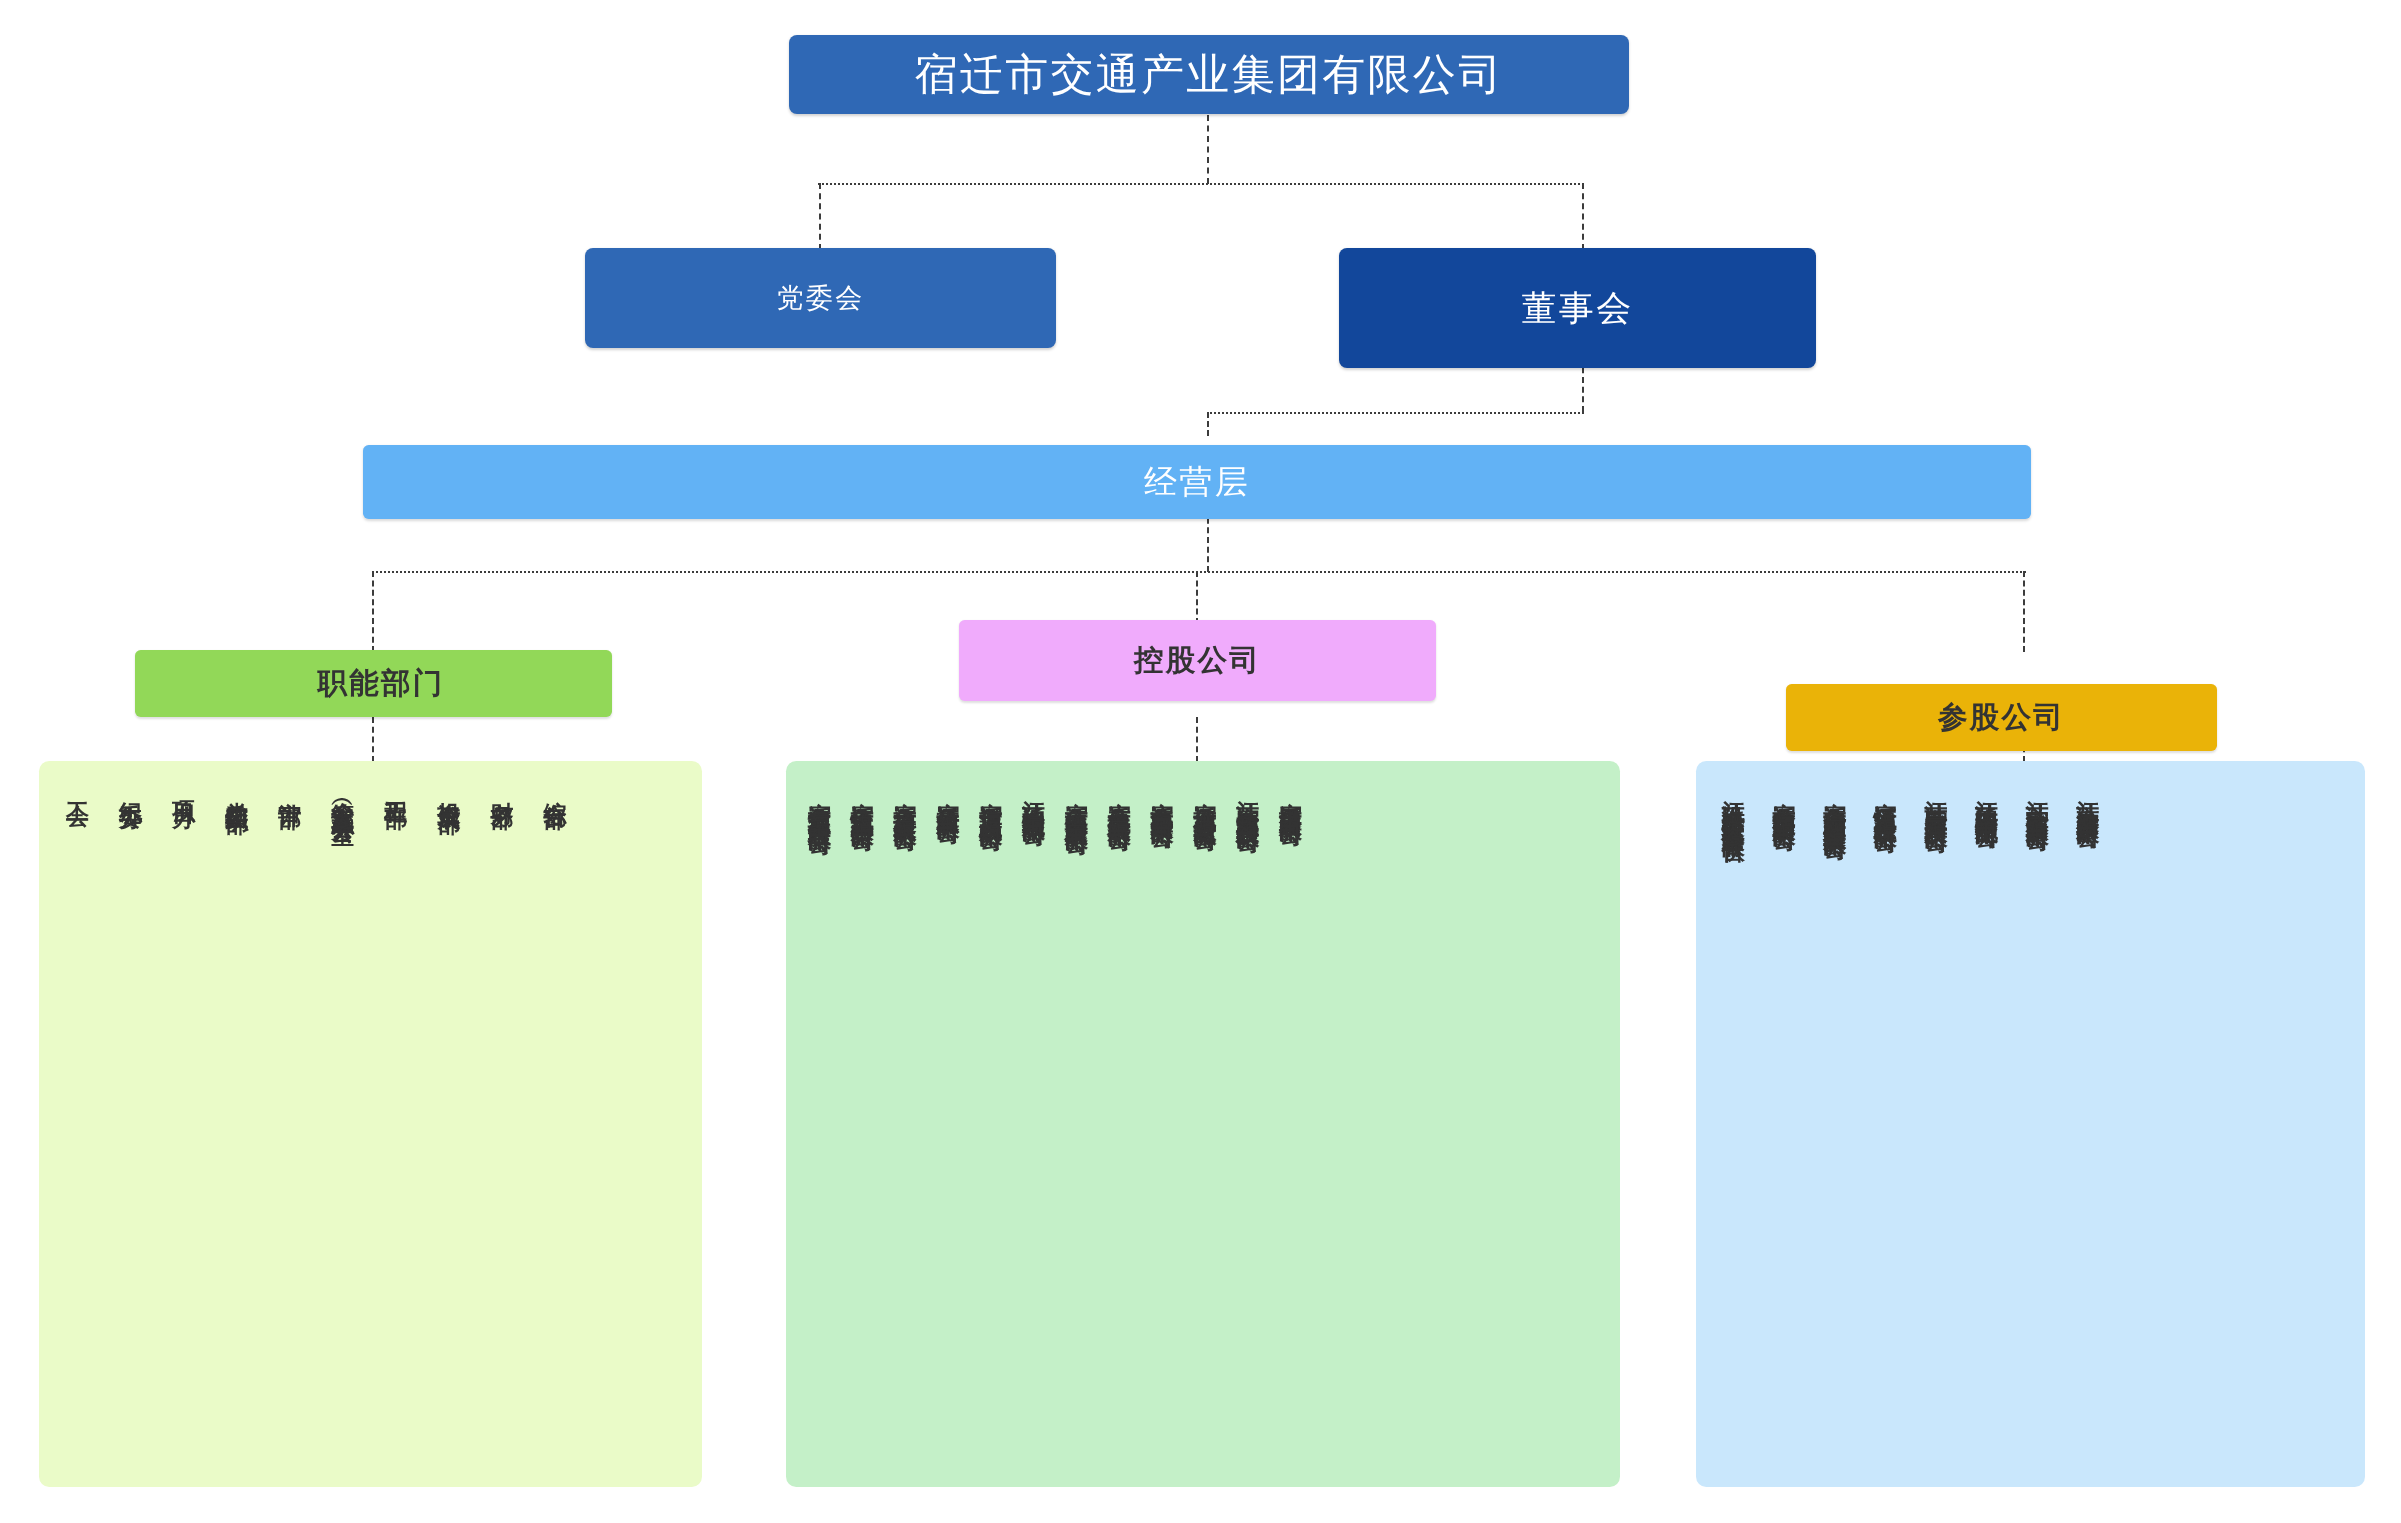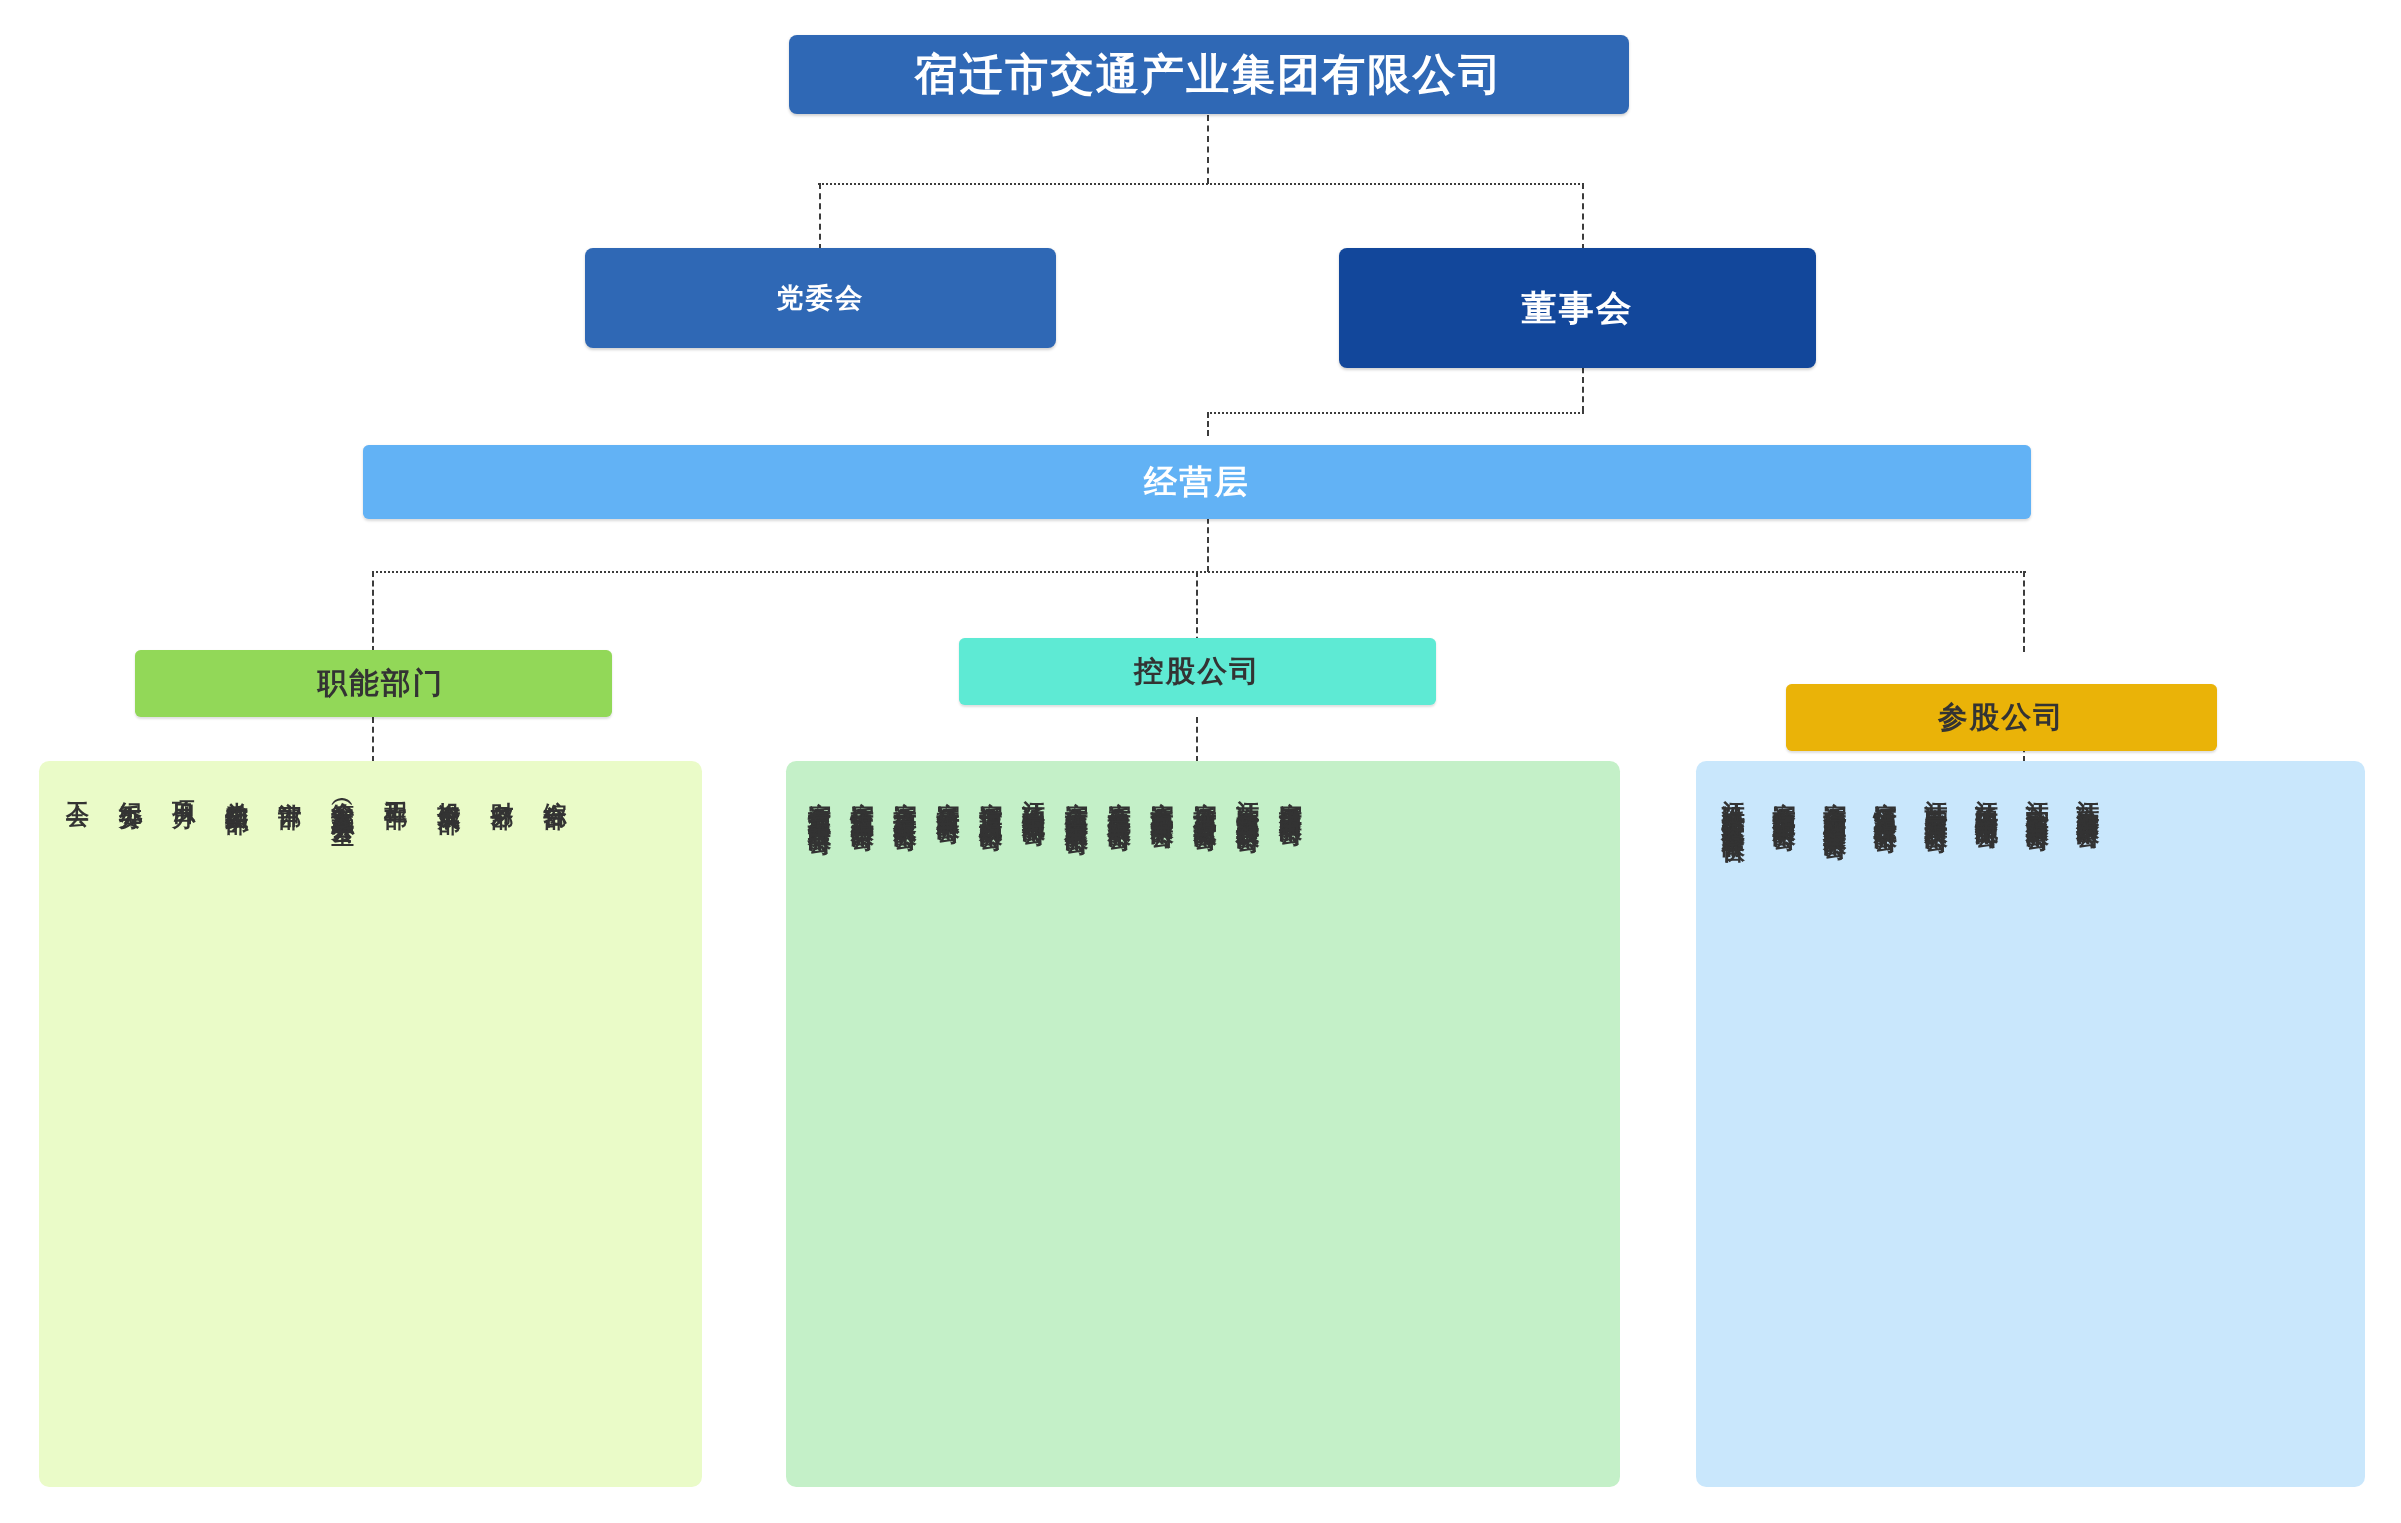--- a/index.html
+++ b/index.html
@@ -20,21 +20,21 @@
 
   
   .box {
     position: absolute;
     box-sizing: border-box;
     display: flex;
     align-items: center;
     justify-content: center;
     border-radius: 8px;
     text-align: right;
-    font-weight: bold;
+    font-weight: normal;
     letter-spacing: 1.1px;
     z-index: 5;
   }
 
   
   #grp-title {
     left: 789px;
     top: 35px;
     width: 840px;
     height: 79px;
@@ -92,21 +92,21 @@
     justify-content: center;
     color: #333333;
     font-weight: bold;
     font-size: 29.5px;
     letter-spacing: 2.3px;
     border-radius: 5.7px;
     z-index: 5;
     box-shadow: 0 1.7px 2.3px rgba(0,0,0,.13);
   }
   #cat-1 { left: 135px;  top: 650px; width: 477px; height: 67px; background: #92D858; padding-left: 15px; }
-  #cat-2 { left: 959px; top: 638px; width: 477px; height: 67px; background: #5eead4; }
+  #cat-2 { left: 959px; top: 620px; width: 477px; height: 81px; background: #f0abfc; }
   #cat-3 { left: 1786px; top: 684px; width: 431px; height: 67px; background: #eab308; }
 
   
   .panel {
     position: absolute;
     box-sizing: border-box;
     border-radius: 10.2px;
     z-index: 4;
     display: flex;
     flex-direction: row-reverse;

